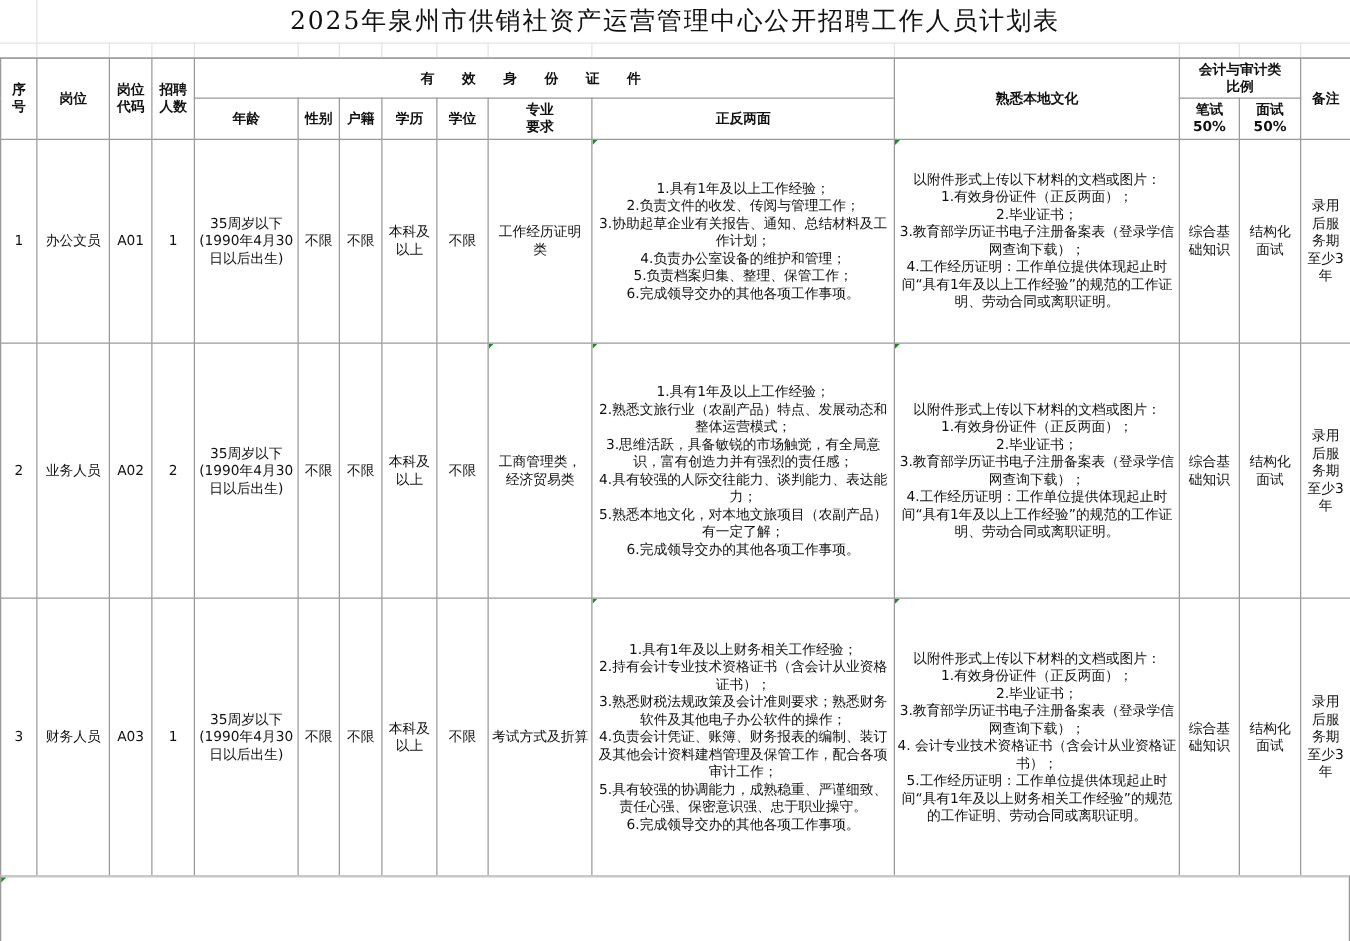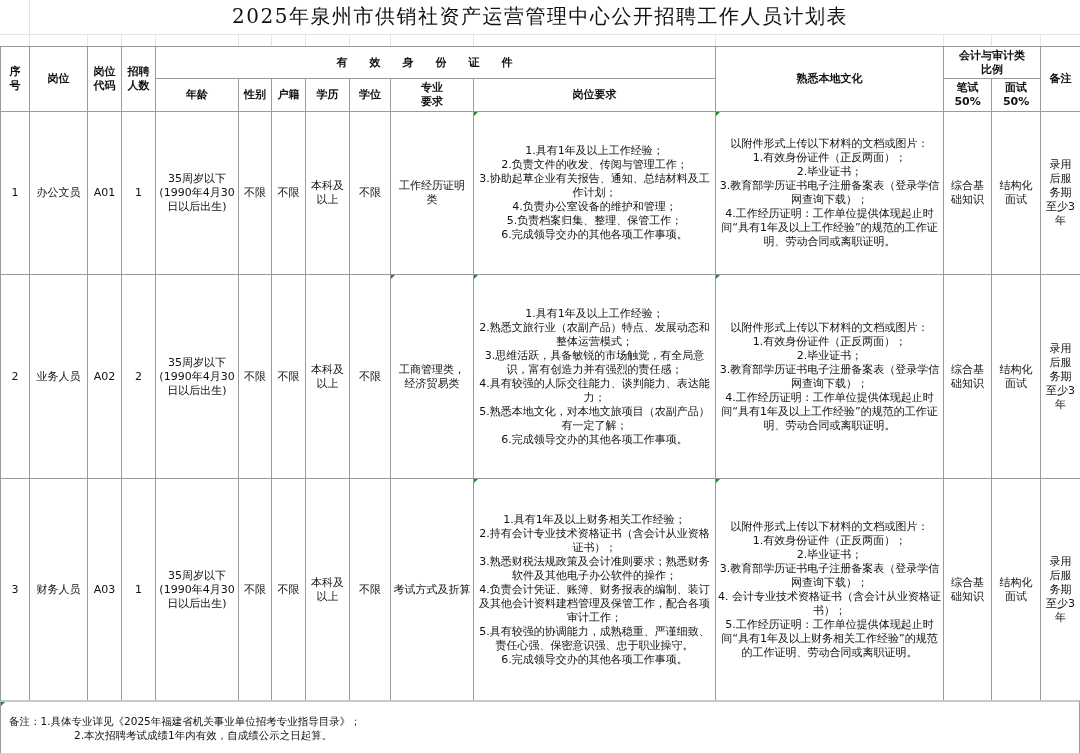--- a/index.html
+++ b/index.html
@@ -87,21 +87,21 @@
     <td class="hdr" rowspan="2">备注</td>
   </tr>
   <tr style="height:33px">
     <td class="hdr">年龄</td>
     <td class="hdr">性别</td>
     <td class="hdr">户籍</td>
     <td class="hdr">学历</td>
     <td class="hdr">学位</td>
     <td class="hdr" style="white-space:pre-line">专业
 要求</td>
-    <td class="hdr">岗位要求</td>
+    <td class="hdr">正反两面</td>
     <td class="hdr" style="white-space:pre-line">笔试
 50%</td>
     <td class="hdr" style="white-space:pre-line">面试
 50%</td>
   </tr>
 
   <tr style="height:163px">
     <td>1</td>
     <td>办公文员</td>
     <td>A01</td>
@@ -208,15 +208,13 @@
 后服
 务期
 至少3
 年</td>
   </tr>
 </tbody>
   </table>
 
 <div class="foot">
   <span class="corner"></span>
-  <div class="l1">备注：1.具体专业详见《2025年福建省机关事业单位招考专业指导目录》；</div>
-  <div class="l2">2.本次招聘考试成绩1年内有效，自成绩公示之日起算。</div>
 </div>
 
 </body></html>

